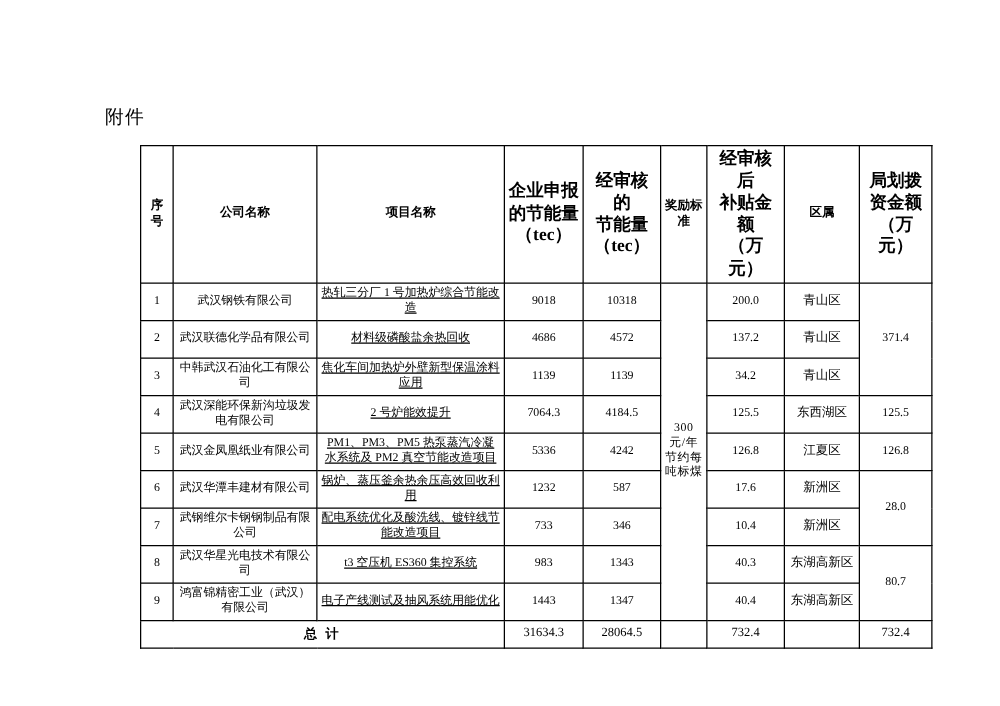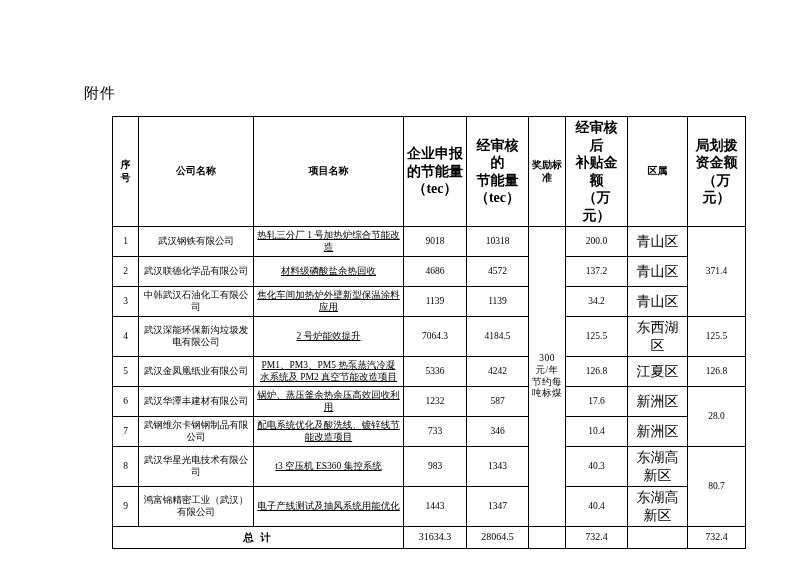--- a/index.html
+++ b/index.html
@@ -83,21 +83,21 @@
   }
   td.idx {
     font-size: 9.5px;
   }
   td.standard {
     font-size: 9.5px;
     line-height: 1.5;
     letter-spacing: 0.5px;
   }
   td.district {
-    font-size: 14px;
+    font-size: 10px;
   }
   td.total-label {
     font-weight: bold;
     font-size: 10.5px;
     letter-spacing: 2px;
   }
   td.total-num {
     font-weight: normal;
     font-size: 10px;
   }

